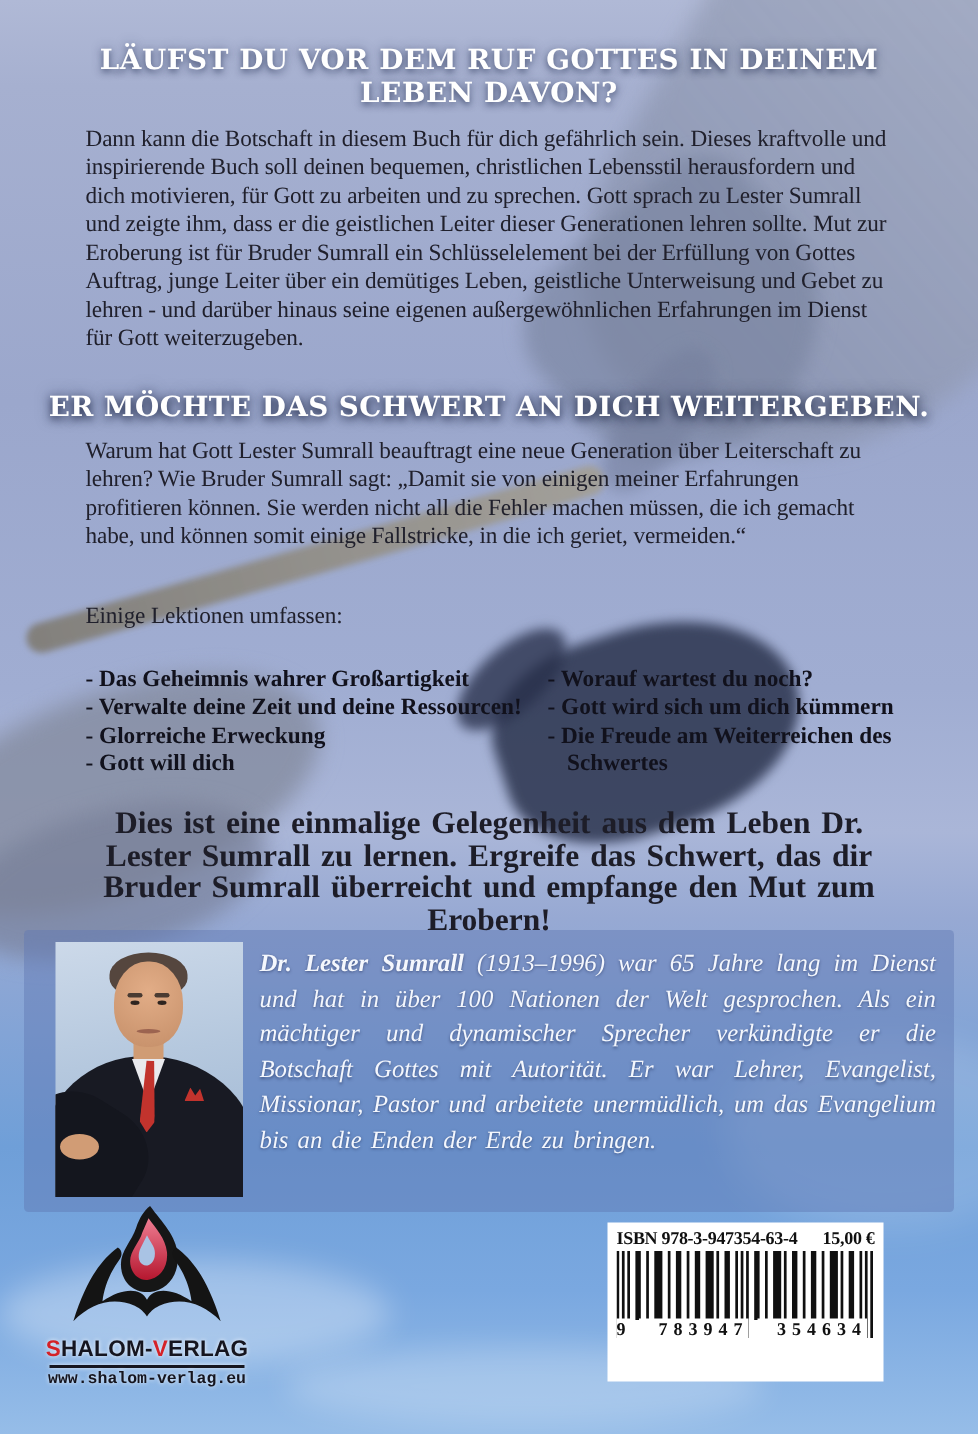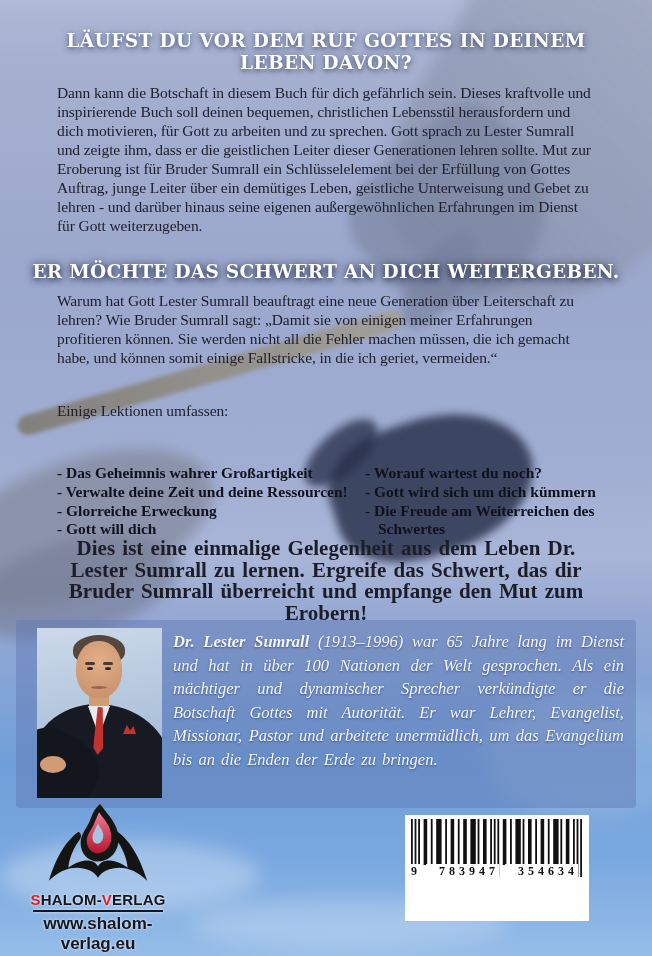--- a/index.html
+++ b/index.html
@@ -43,21 +43,21 @@
     text-shadow:0 2px 4px rgba(28,38,72,.55),0 0 8px rgba(40,52,90,.35);}
   .body-txt{position:absolute;z-index:3;left:57px;width:537px;margin:0;
     font-size:15.5px;line-height:19px;color:#20202c;letter-spacing:-.1px;}
   .p-intro{top:83px;}
   .h-sword{position:absolute;z-index:3;top:261px;left:30px;right:30px;margin:0;
     font-family:"DejaVu Serif",serif;font-weight:bold;font-size:18.5px;line-height:22px;
     letter-spacing:.3px;color:#fff;text-align:center;
     text-shadow:0 2px 6px rgba(22,30,60,.85),0 0 10px rgba(30,40,75,.55);}
   .p-why{top:291px;}
   .p-lessons-intro{top:382px;}
-  .lessons{position:absolute;z-index:3;top:464px;left:57px;width:555px;display:flex;}
+  .lessons{position:absolute;z-index:3;top:444px;left:57px;width:555px;display:flex;}
   .lessons ul{margin:0;padding:0;list-style:none;font-weight:bold;font-size:15.5px;
     line-height:18.8px;color:#11111c;}
   .col-left{width:308px;}
   .col-right{width:240px;}
   .lessons li{padding-left:13px;text-indent:-13px;}
   .p-closing{position:absolute;z-index:3;top:538px;left:46px;right:46px;margin:0;
     font-size:21px;line-height:21.5px;color:#1d1d28;text-align:center;
     word-spacing:2px;font-weight:bold;}
 
   
@@ -94,21 +94,21 @@
 
   
   .publisher{position:absolute;z-index:3;left:26px;top:803px;width:144px;text-align:center;}
   .publisher svg{display:block;margin:0 auto;}
   .pub-name{font-family:"Liberation Sans",sans-serif;font-weight:bold;font-size:15px;
     letter-spacing:.2px;color:#15151f;line-height:16px;margin-top:1px;
     text-shadow:0 0 3px rgba(255,255,255,.85);}
   .pub-name .red{color:#d42127;}
   .pub-rule{height:2px;background:#15151f;width:130px;margin:2px auto 2px auto;
     box-shadow:0 0 3px rgba(255,255,255,.8);}
-  .pub-site{font-family:Liberation Sans, sans-serif;font-weight:bold;font-size:17px;
+  .pub-site{font-family:Liberation Mono, monospace;font-weight:bold;font-size:11px;
     color:#15151f;text-shadow:0 0 3px rgba(255,255,255,.85);}
 
   
   .isbn-box{position:absolute;z-index:3;left:405px;top:815px;width:184px;height:106px;
     background:#fff;padding:3px 6px 4px 6px;}
   .isbn-line{display:flex;justify-content:space-between;font-weight:bold;font-size:12px;
     letter-spacing:-.2px;color:#101010;line-height:15px;}
   .barcode{display:block;margin-top:1px;}
   .digits{position:relative;margin-top:-13px;height:14px;display:flex;z-index:4;
     font-size:12px;font-weight:bold;color:#101010;line-height:14px;}
@@ -195,20 +195,24 @@
       <path d="M51 9 C56 16 62 22 63 31 C64 41 58 48 51 49 C44 50 39 44 39 37 C39 30 45 25 47 18 Z" fill="url(#fg)"></path>
       <path d="M50 20 C53 26 56 28 55 34 C54 39 50 41 47 39 C44 37 44 32 46 28 Z" fill="#a9c3e4"></path>
       <path d="M2 76 C10 50 20 36 31 28 C34 30 34 33 32 36 C26 44 22 54 21 63 C34 54 46 54 50 62 C54 54 66 54 79 63 C78 54 74 44 68 36 C66 33 66 30 69 28 C80 36 90 50 98 76 C86 64 72 60 58 66 C54 68 52 70 50 73 C48 70 46 68 42 66 C28 60 14 64 2 76 Z" fill="#141414"></path>
     </svg>
     <div class="pub-name"><span class="red">S</span><span>HALOM-</span><span class="red">V</span><span>ERLAG</span></div>
     <div class="pub-rule"></div>
     <div class="pub-site">www.shalom-verlag.eu</div>
   </div>
 
   <div class="isbn-box">
+    <div class="isbn-line">
+      <span>ISBN 978-3-947354-63-4</span>
+      <span>15,00 €</span>
+    </div>
     <svg class="barcode" width="171" height="58" viewBox="0 0 95 58" preserveAspectRatio="none">
       <g fill="#101010">
         <rect x="0" y="0" width="1" height="58"></rect>
           <rect x="2" y="0" width="1" height="58"></rect>
         <rect x="4" y="0" width="1" height="46"></rect>
           <rect x="7" y="0" width="2" height="46"></rect>
         <rect x="11" y="0" width="1" height="46"></rect>
           <rect x="14" y="0" width="3" height="46"></rect>
         <rect x="19" y="0" width="1" height="46"></rect>
           <rect x="22" y="0" width="2" height="46"></rect>

